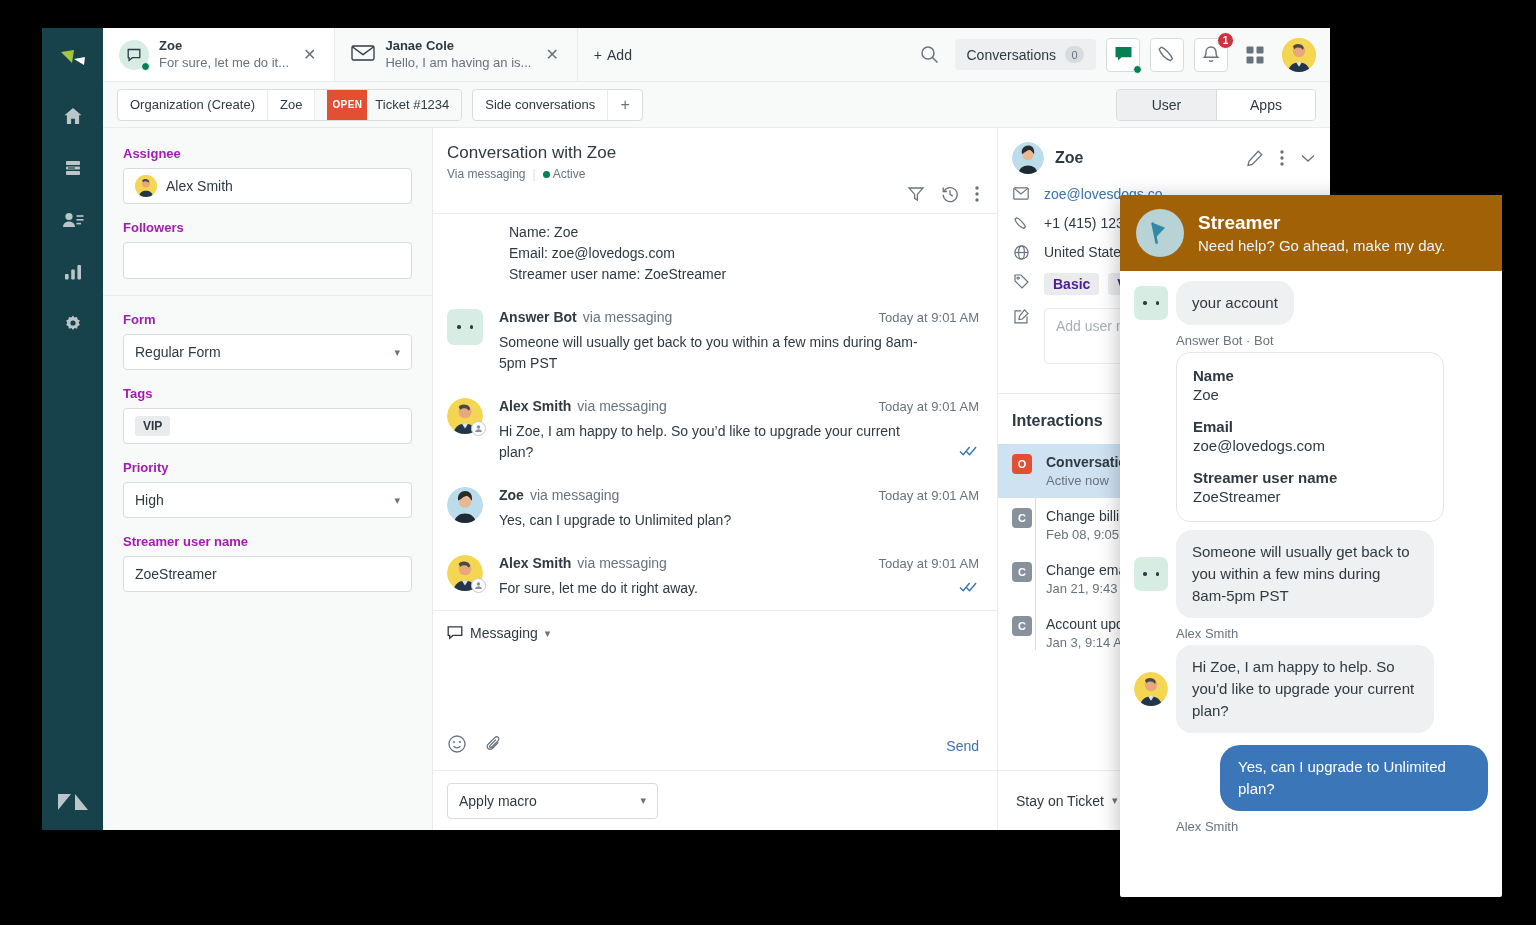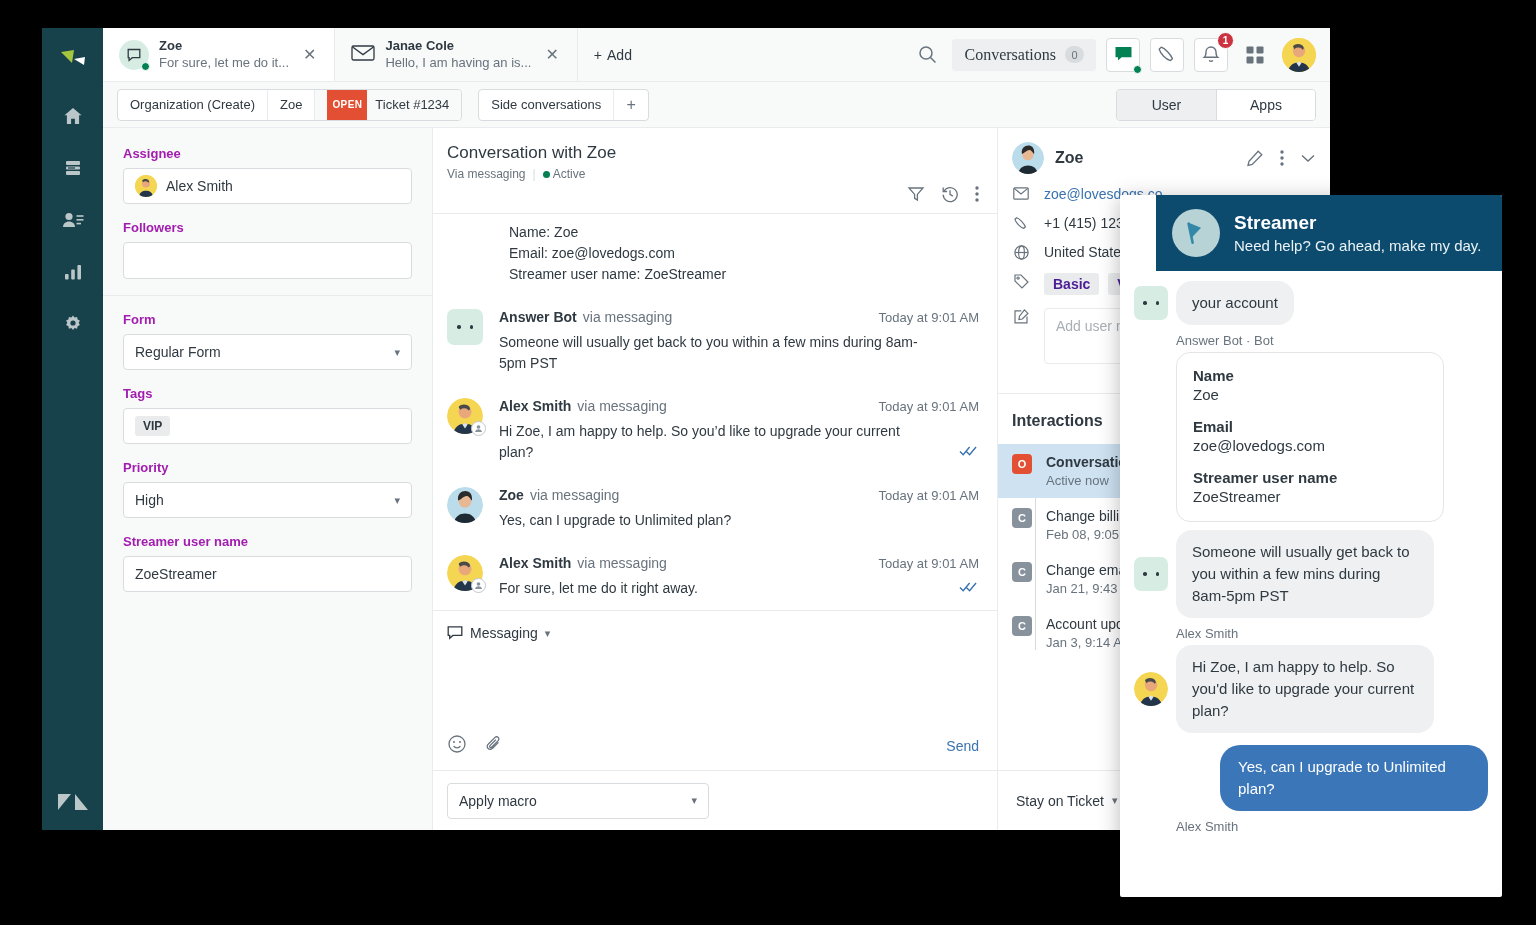--- a/index.html
+++ b/index.html
@@ -62,21 +62,21 @@
   .tab-sub { font-size: 13px; color: #68737D; line-height: 17px; white-space: nowrap; overflow: hidden; text-overflow: ellipsis; }
   .tab-close { color: #68737D; font-size: 16px; line-height: 1; padding: 4px; cursor: pointer; }
   .add-tab { display: flex; align-items: center; gap: 5px; padding: 0 16px; font-size: 14px; color: #2F3941; cursor: pointer; }
 
   .topbar-right { margin-left: auto; display: flex; align-items: center; gap: 10px; padding-right: 14px; }
   .search-btn { width: 30px; height: 30px; display: flex; align-items: center; justify-content: center; cursor: pointer; }
   .conv-pill {
     display: flex; align-items: center; gap: 9px; background: #EDEFF0;
     border-radius: 4px; padding: 7px 12px; cursor: pointer;
   }
-  .conv-pill-label { font-size: 16px; color: #2F3941; font-family: Liberation Serif, serif; }
+  .conv-pill-label { font-size: 14px; color: #2F3941; }
   .conv-count {
     background: #D8DCDE; color: #68737D; font-size: 11px; border-radius: 9px;
     min-width: 19px; height: 17px; display: flex; align-items: center; justify-content: center; padding: 0 5px;
   }
   .tb-icon-btn {
     width: 34px; height: 34px; border: 1px solid #D8DCDE; border-radius: 4px;
     background: #fff; display: flex; align-items: center; justify-content: center;
     position: relative; cursor: pointer;
   }
   .tb-icon-plain { width: 34px; height: 34px; display: flex; align-items: center; justify-content: center; cursor: pointer; }
@@ -100,21 +100,21 @@
   .crumb {
     display: flex; align-items: center; gap: 8px; padding: 0 12px; font-size: 13px;
     color: #2F3941; border-right: 1px solid #E9EBED; cursor: pointer; white-space: nowrap;
   }
   .crumb:last-child { border-right: none; }
   .crumb.sel { background: #F8F9F9; }
   .open-badge {
     background: #E34F32; color: #fff; font-size: 10px; font-weight: bold;
     border-radius: 3px; padding: 16px 5px; letter-spacing: .4px;
   }
-  .crumb-group.sc { margin-left: 16px; }
+  .crumb-group.sc { margin-left: 10px; }
   .crumb-plus { display: flex; align-items: center; justify-content: center; width: 34px; color: #68737D; font-size: 16px; cursor: pointer; }
   .seg-toggle { margin-left: auto; display: flex; border: 1px solid #D8DCDE; border-radius: 4px; overflow: hidden; height: 32px; }
   .seg {
     display: flex; align-items: center; justify-content: center; width: 99px;
     font-size: 14px; color: #2F3941; background: #fff; cursor: pointer;
   }
   .seg.active { background: #EDEFF0; }
   .seg + .seg { border-left: 1px solid #D8DCDE; }
 
   
@@ -164,21 +164,21 @@
   .msg-text { font-size: 14px; color: #2F3941; line-height: 21px; margin-top: 7px; max-width: 430px; }
   .ticks { position: relative; height: 0; }
   .ticks svg { position: absolute; right: 0; top: -18px; }
 
   .composer { border-top: 1px solid #E9EBED; padding: 14px 18px 12px 14px; height: 160px; flex: 0 0 160px; display: flex; flex-direction: column; }
   .channel-sel { display: flex; align-items: center; gap: 7px; font-size: 14px; color: #2F3941; cursor: pointer; }
   .composer-foot { margin-top: auto; display: flex; align-items: center; gap: 18px; }
   .send-link { margin-left: auto; color: #3A73B0; font-size: 14px; cursor: pointer; }
   .bottombar { height: 60px; flex: 0 0 60px; border-top: 1px solid #E9EBED; display: flex; align-items: center; padding: 0 14px; background: #fff; }
   .macro-sel {
-    width: 262px; height: 36px; border: 1px solid #D8DCDE; border-radius: 4px; background: #fff;
+    width: 211px; height: 36px; border: 1px solid #D8DCDE; border-radius: 4px; background: #fff;
     display: flex; align-items: center; justify-content: space-between; padding: 0 11px; font-size: 14px; color: #2F3941; cursor: pointer;
   }
 
   
   .cust { width: 332px; flex: 0 0 332px; background: #fff; display: flex; flex-direction: column; min-width: 0; }
   .cust-head { padding: 14px 14px 12px 14px; display: flex; align-items: center; gap: 11px; }
   .cust-av { width: 32px; height: 32px; border-radius: 50%; overflow: hidden; }
   .cust-name { font-size: 16px; font-weight: bold; color: #2F3941; }
   .cust-head-actions { margin-left: auto; display: flex; align-items: center; gap: 16px; }
   .cust-rows { padding: 0 14px 12px 14px; }
@@ -211,21 +211,21 @@
   .stay-bar { margin-top: auto; height: 60px; border-top: 1px solid #E9EBED; display: flex; align-items: center; }
   .stay-btn { display: flex; align-items: center; gap: 8px; font-size: 14px; color: #2F3941; padding: 0 18px; cursor: pointer; }
 
   
   .widget {
     position: absolute; left: 1120px; top: 195px; width: 382px; height: 702px;
     background: #ffffff; border-radius: 2px;
     box-shadow: 0 4px 22px rgba(0,0,0,.28);
     display: flex; flex-direction: column; overflow: hidden;
   }
-  .w-head { background: #0c4a6e; padding: 14px 16px; display: flex; align-items: center; gap: 14px; flex: 0 0 auto; margin-left: 36px; }
+  .w-head { background: #a16207; padding: 14px 16px; display: flex; align-items: center; gap: 14px; flex: 0 0 auto; }
   .w-logo { width: 48px; height: 48px; border-radius: 50%; background: #B7D3D5; display: flex; align-items: center; justify-content: center; flex: 0 0 48px; }
   .w-title { color: #fff; font-size: 19px; font-weight: bold; line-height: 23px; }
   .w-sub { color: #EAF3F6; font-size: 15px; line-height: 21px; margin-top: 1px; }
   .w-body { flex: 1; padding: 10px 14px 0 14px; overflow: hidden; }
   .wrow { display: flex; align-items: center; gap: 8px; margin-bottom: 8px; }
   .w-av-bot { width: 34px; height: 34px; border-radius: 7px; background: #D7EDE4; flex: 0 0 34px; display: flex; align-items: center; justify-content: center; gap: 9px; }
   .w-av-bot i { width: 3.5px; height: 3.5px; border-radius: 50%; background: #2F3941; display: block; }
   .w-av-img { width: 34px; height: 34px; border-radius: 50%; overflow: hidden; flex: 0 0 34px; }
   .bubble-in { background: #EFF0F1; border-radius: 16px; padding: 11px 16px; font-size: 15px; color: #2F3941; line-height: 22px; max-width: 258px; }
   .bubble-out { background: #3B77B8; color: #fff; border-radius: 20px; padding: 11px 18px; font-size: 15px; line-height: 22px; margin-left: auto; max-width: 268px; }

